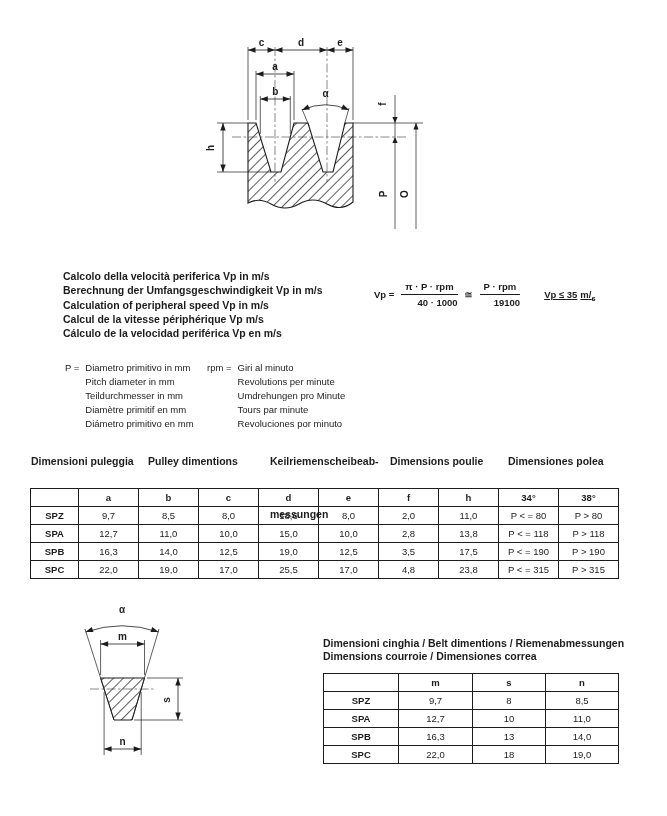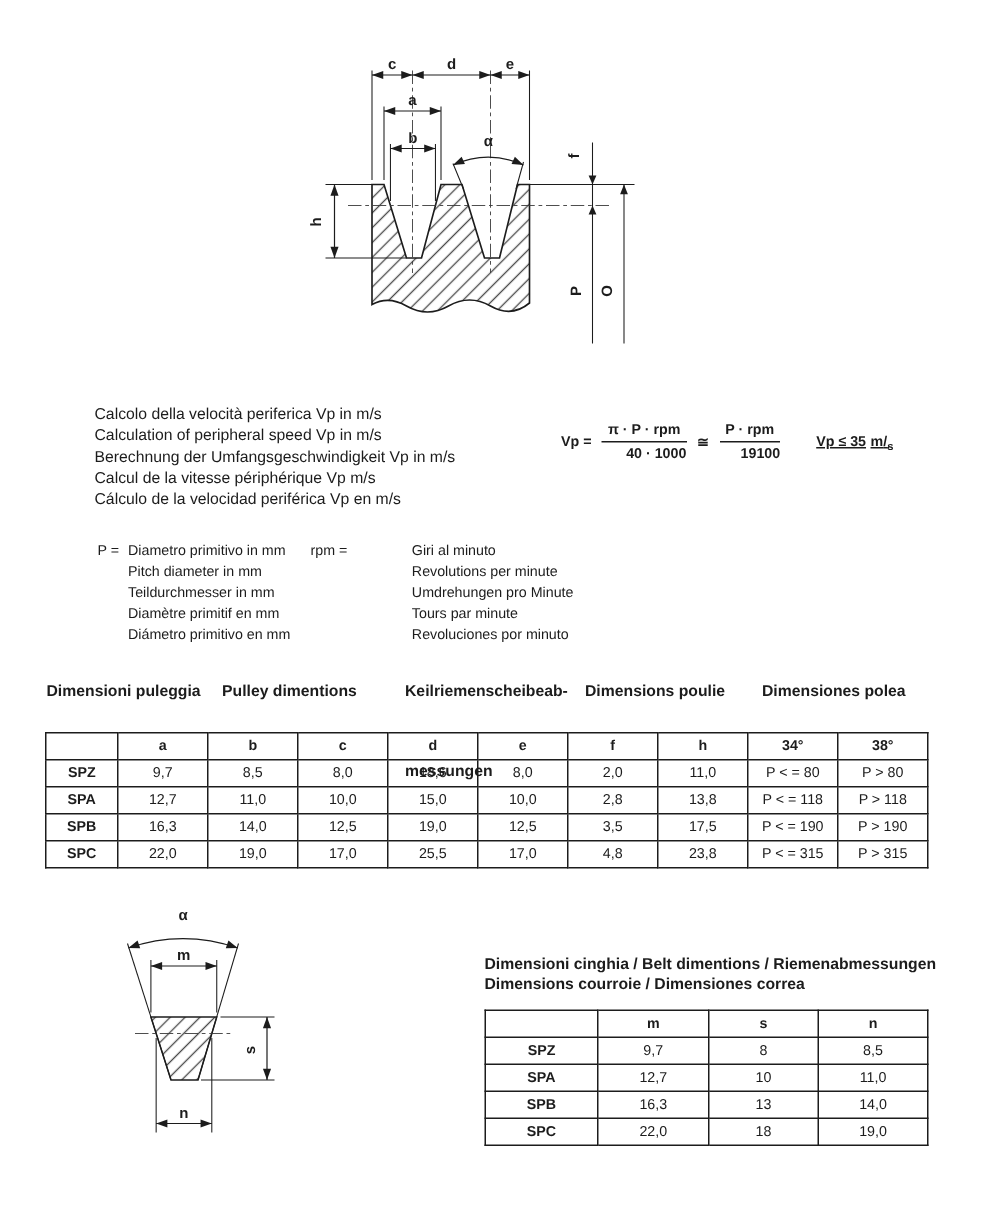--- a/index.html
+++ b/index.html
@@ -17,37 +17,37 @@
     font-size:10px; font-weight:bold; fill:#1c1c1c;
     text-anchor:middle;
   }
   svg .ext  { stroke:#1c1c1c; stroke-width:0.7; }
   svg .dim  { stroke:#1c1c1c; stroke-width:0.8; fill:none; }
   svg .cl   { stroke:#3a3a3a; stroke-width:0.6; stroke-dasharray:9 2.5 2.5 2.5; }
   svg .body { fill:url(#hatch); stroke:#1c1c1c; stroke-width:1.1; }
   svg .arrow{ fill:#1c1c1c; }
 
   
-  .speed-calc { left:63px; top:269px; font-size:10.5px; font-weight:normal; line-height:14.3px; white-space:nowrap; }
+  .speed-calc { left:63px; top:269px; font-size:10.5px; font-weight:bold; line-height:14.3px; white-space:nowrap; }
 
   .formula { left:374px; top:281px; display:flex; align-items:center;
              font-size:9.5px; font-weight:bold; white-space:nowrap; }
   .formula .gap { margin-left:7px; }
   .frac { display:inline-flex; flex-direction:column; align-items:flex-end; margin-left:7px; }
   .frac .num { padding:0 4px 2px; border-bottom:1px solid #1c1c1c; }
   .frac .den { padding-top:2px; }
   .limit { margin-left:24px;text-decoration:underline; }
   .unit  { margin-left:3px; }
   .usub  { font-size:7.5px; position:relative; top:3px; }
 
   .definitions { left:65px; top:361px; font-size:9.5px; line-height:14px; }
   .def-block { position:absolute; top:0; display:flex; white-space:nowrap; }
   .def-block .sym { margin-right:6px; }
   #def-p   { left:0; }
-  #def-rpm { left:142px;gap:37px; }
+  #def-rpm { left:142px; }
 
   
   .tbl-title { position:absolute; font-weight:bold; font-size:10.5px; line-height:13px; white-space:nowrap; }
   table.grid { border-collapse:collapse; table-layout:fixed; border:1.5px solid #1c1c1c; }
   table.grid th, table.grid td {
     border:1px solid #1c1c1c; height:17px; padding:0 2px;
     text-align:center; vertical-align:middle;
     font-size:9.5px; font-weight:normal; white-space:nowrap;
   }
   table.grid th { font-weight:bold; }
@@ -116,22 +116,22 @@
   <text class="lbl" x="100.3" y="73">b</text>
   <text class="lbl" x="150.5" y="75">α</text>
   <text class="lbl" x="211" y="82" transform="rotate(-90 211 82)">f</text>
   <text class="lbl" x="39" y="126" transform="rotate(-90 39 126)">h</text>
   <text class="lbl" x="212" y="172" transform="rotate(-90 212 172)">P</text>
   <text class="lbl" x="233" y="172" transform="rotate(-90 233 172)">O</text>
 </svg>
 
 <div class="abs speed-calc">
   <div>Calcolo della velocità periferica Vp in m/s</div>
+  <div>Berechnung der Umfangsgeschwindigkeit Vp in m/s</div>
   <div>Calculation of peripheral speed Vp in m/s</div>
-  <div>Berechnung der Umfangsgeschwindigkeit Vp in m/s</div>
   <div>Calcul de la vitesse périphérique Vp m/s</div>
   <div>Cálculo de la velocidad periférica Vp en m/s</div>
 </div>
 
 <div class="abs formula">
   <span>Vp =</span>
   <span class="frac">
     <span class="num">π · P · rpm</span>
     <span class="den">40 · 1000</span>
   </span>

